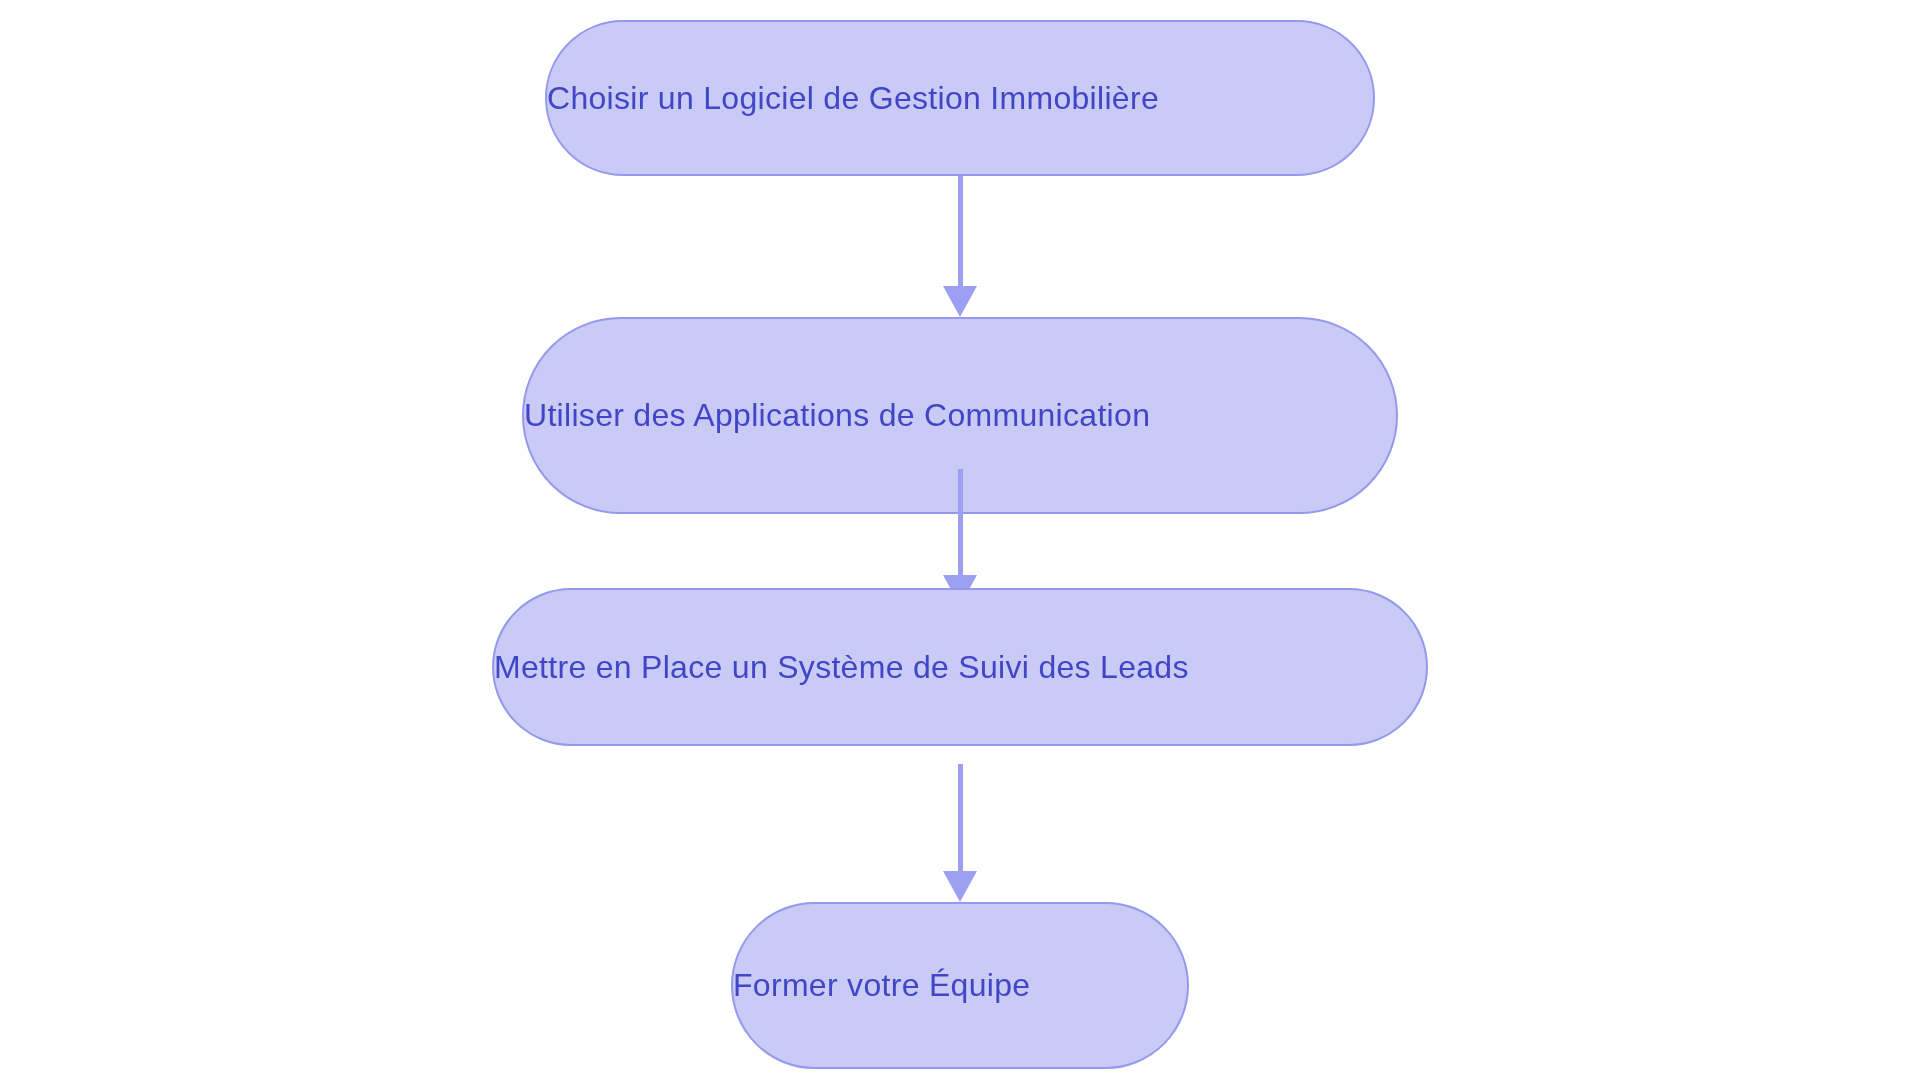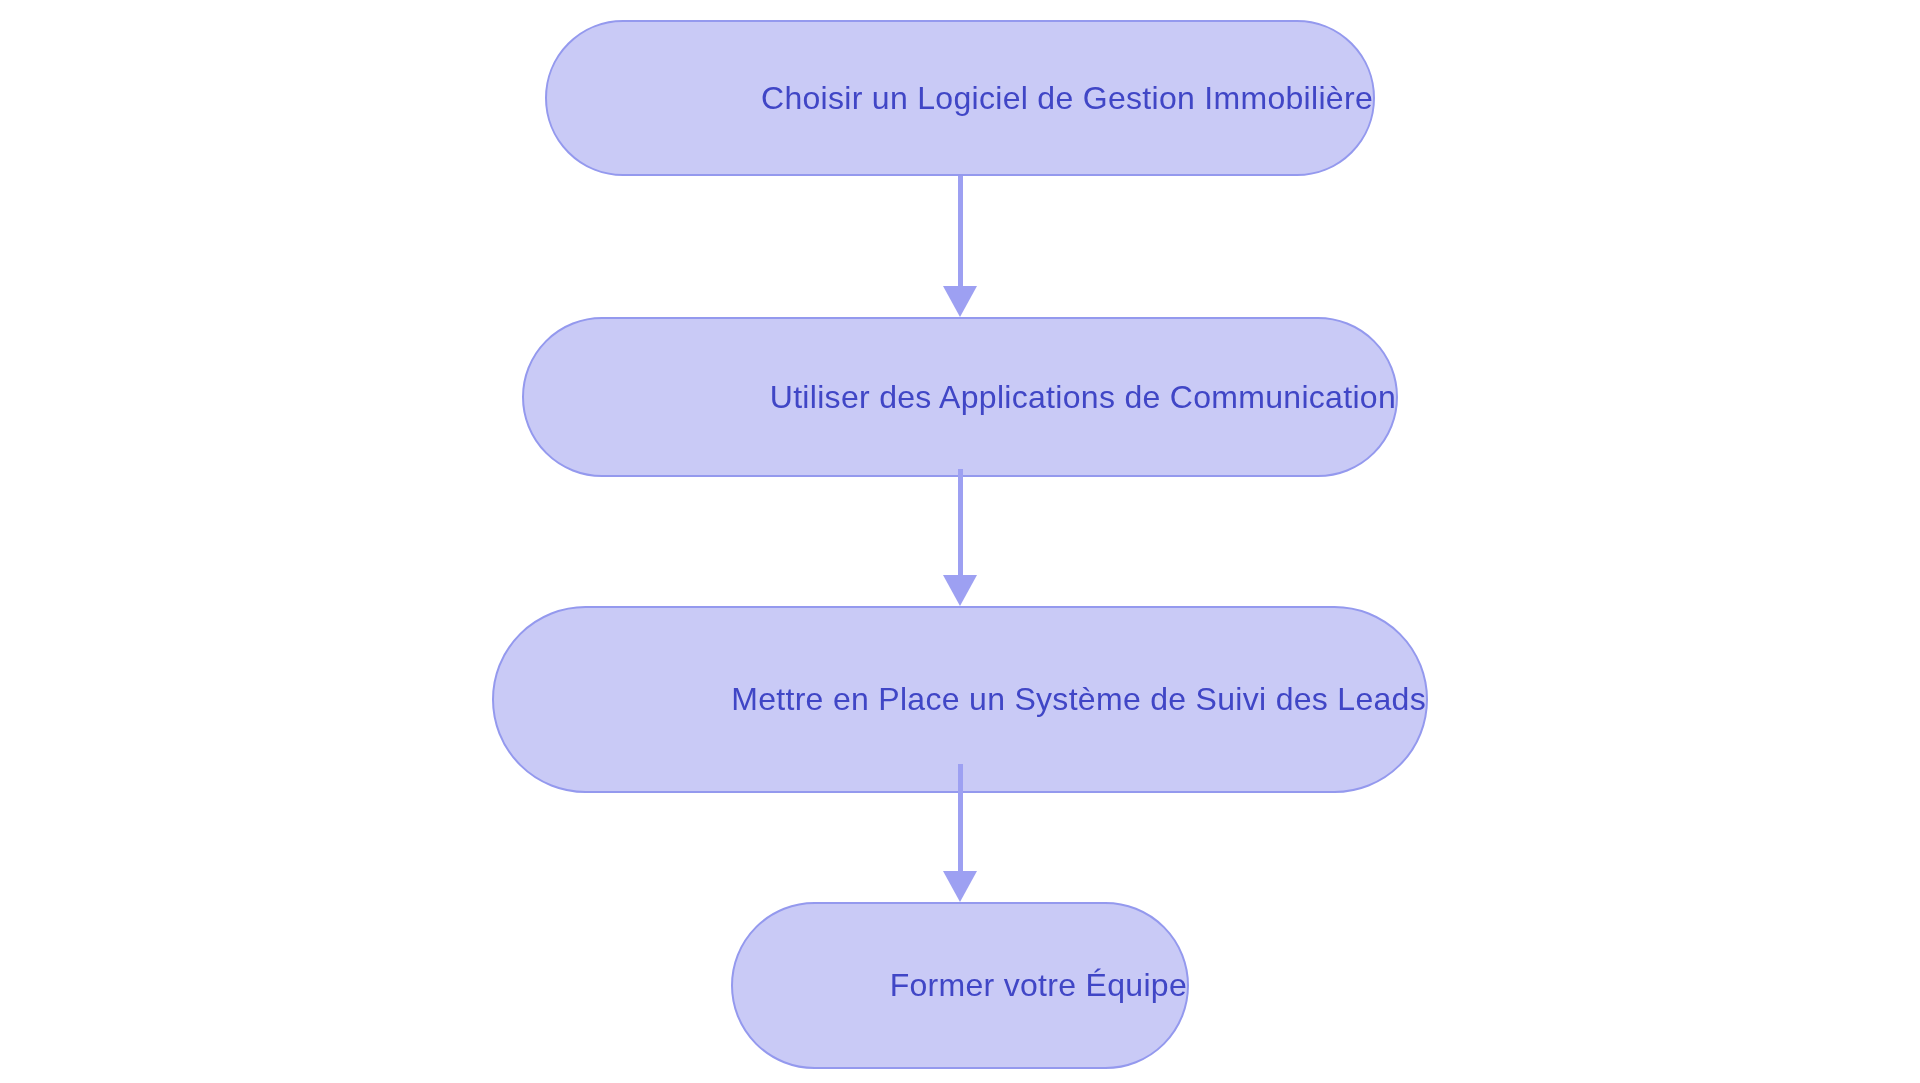--- a/index.html
+++ b/index.html
@@ -16,32 +16,32 @@
     font-family: "Liberation Sans", sans-serif;
   }
   .node {
     position: absolute;
     box-sizing: border-box;
     background: #c9caf6;
     border: 2px solid #9499ee;
     border-radius: 999px;
     display: flex;
     align-items: center;
-    justify-content: flex-end;
+    justify-content: flex-start;
   }
   .node span {
     color: #4046c6;
     font-size: 32px;
     font-weight: 400;
     letter-spacing: 0.3px;
     white-space: nowrap;
   }
   .node-1 { left: 545px; top: 20px;  width: 830px; height: 156px; }
-  .node-2 { left: 522px; top: 317px; width: 876px; height: 160px; }
-  .node-3 { left: 492px; top: 606px; width: 936px; height: 187px; }
+  .node-2 { left: 522px; top: 317px; width: 876px; height: 197px; }
+  .node-3 { left: 492px; top: 588px; width: 936px; height: 158px; }
   .node-4 { left: 731px; top: 902px; width: 458px; height: 167px; }
 
   .connector {
     position: absolute;
     left: 960px;
     width: 0;
   }
   .connector .stem {
     position: absolute;
     left: -2.5px;

